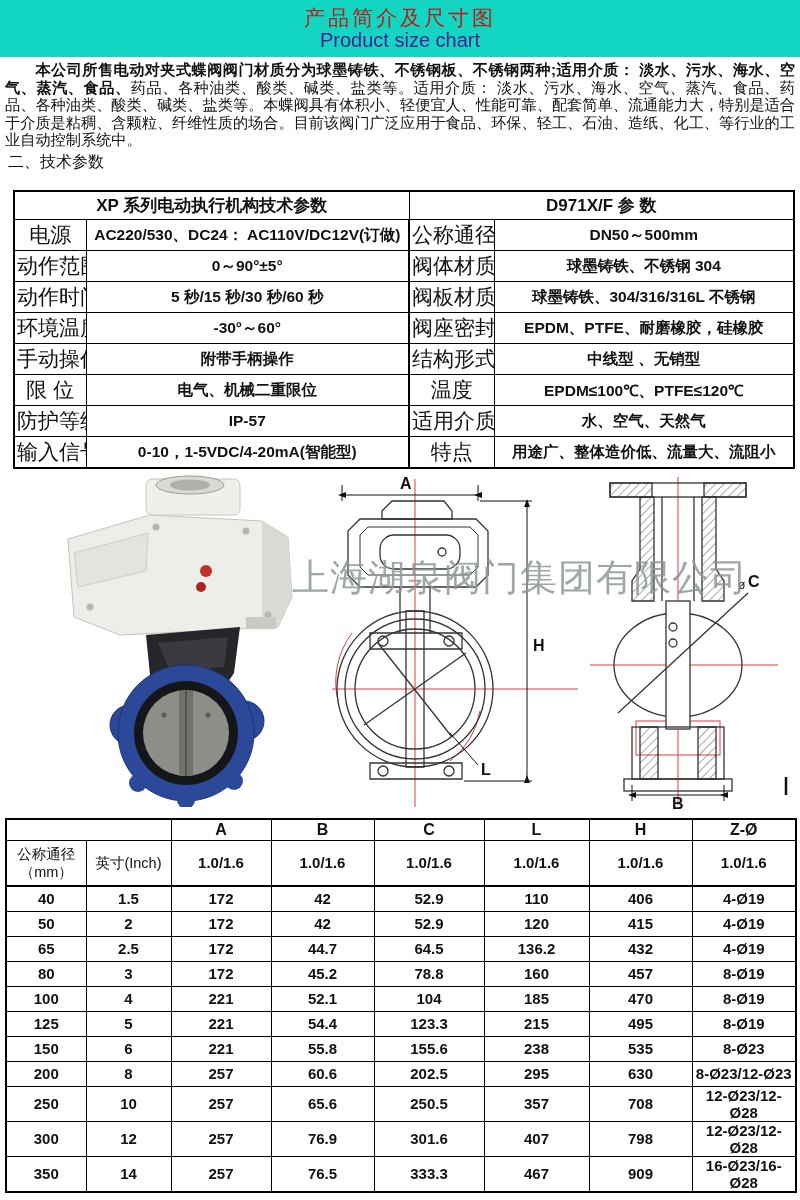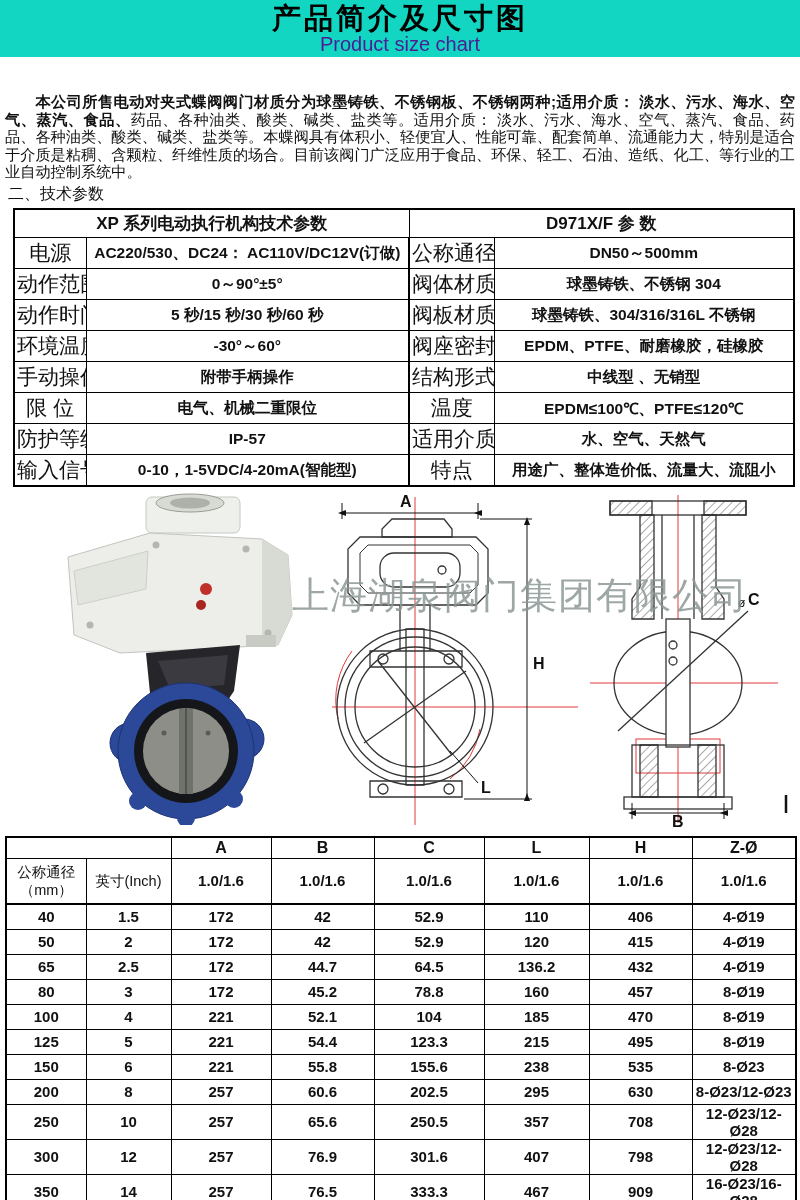--- a/index.html
+++ b/index.html
@@ -1,28 +1,28 @@
 <!DOCTYPE html>
 <html><head>
 <meta charset="utf-8">
 <style>
   * { margin:0; padding:0; box-sizing:border-box; }
   html,body { width:800px; background:#fff; font-family:"Liberation Sans", sans-serif; color:#111; }
   body { height:1200px; overflow:hidden; }
 
   
   .banner { height:57px; background:#12d6c1; display:flex; flex-direction:column; align-items:center; justify-content:center; }
-  .banner .zh { font-size:29px; font-weight:bold; letter-spacing:3px; color:#000000; line-height:1.05; }
+  .banner .zh { font-size:21px; font-weight:normal; letter-spacing:3px; color:#b91c1c; line-height:1.05; }
   .banner .en { font-size:20px; color:#4c1d95; line-height:1.0; }
 
   
-  .intro { padding:4px 5px 0 5px; font-size:15.2px; line-height:17.5px; text-align:justify;margin-top:32px; }
+  .intro { padding:4px 5px 0 5px; font-size:15.2px; line-height:17.5px; text-align:justify; }
   .intro .lead { font-weight:bold; }
   .intro-wrap { text-indent:2em; }
-  .sec-head { font-size:16px; padding:3px 0 3px 8px; }
+  .sec-head { font-size:16px; padding:3px 0 17px 8px; }
 
   
   table { border-collapse:collapse; }
   table.tech { margin-left:13px; width:780px; table-layout:fixed; }
   table.tech th, table.tech td { border:1px solid #000; text-align:center; vertical-align:middle; height:29px; padding:1px 2px; overflow:hidden; white-space:nowrap; }
   table.tech { border:2px solid #000; }
   table.tech th { font-size:17px; font-weight:bold; }
   table.tech td.lab { font-size:21px; font-weight:normal; }
   table.tech td.val { font-size:15.5px; font-weight:bold; }
   table.tech td.c2 { border-left:2px solid #000; }

